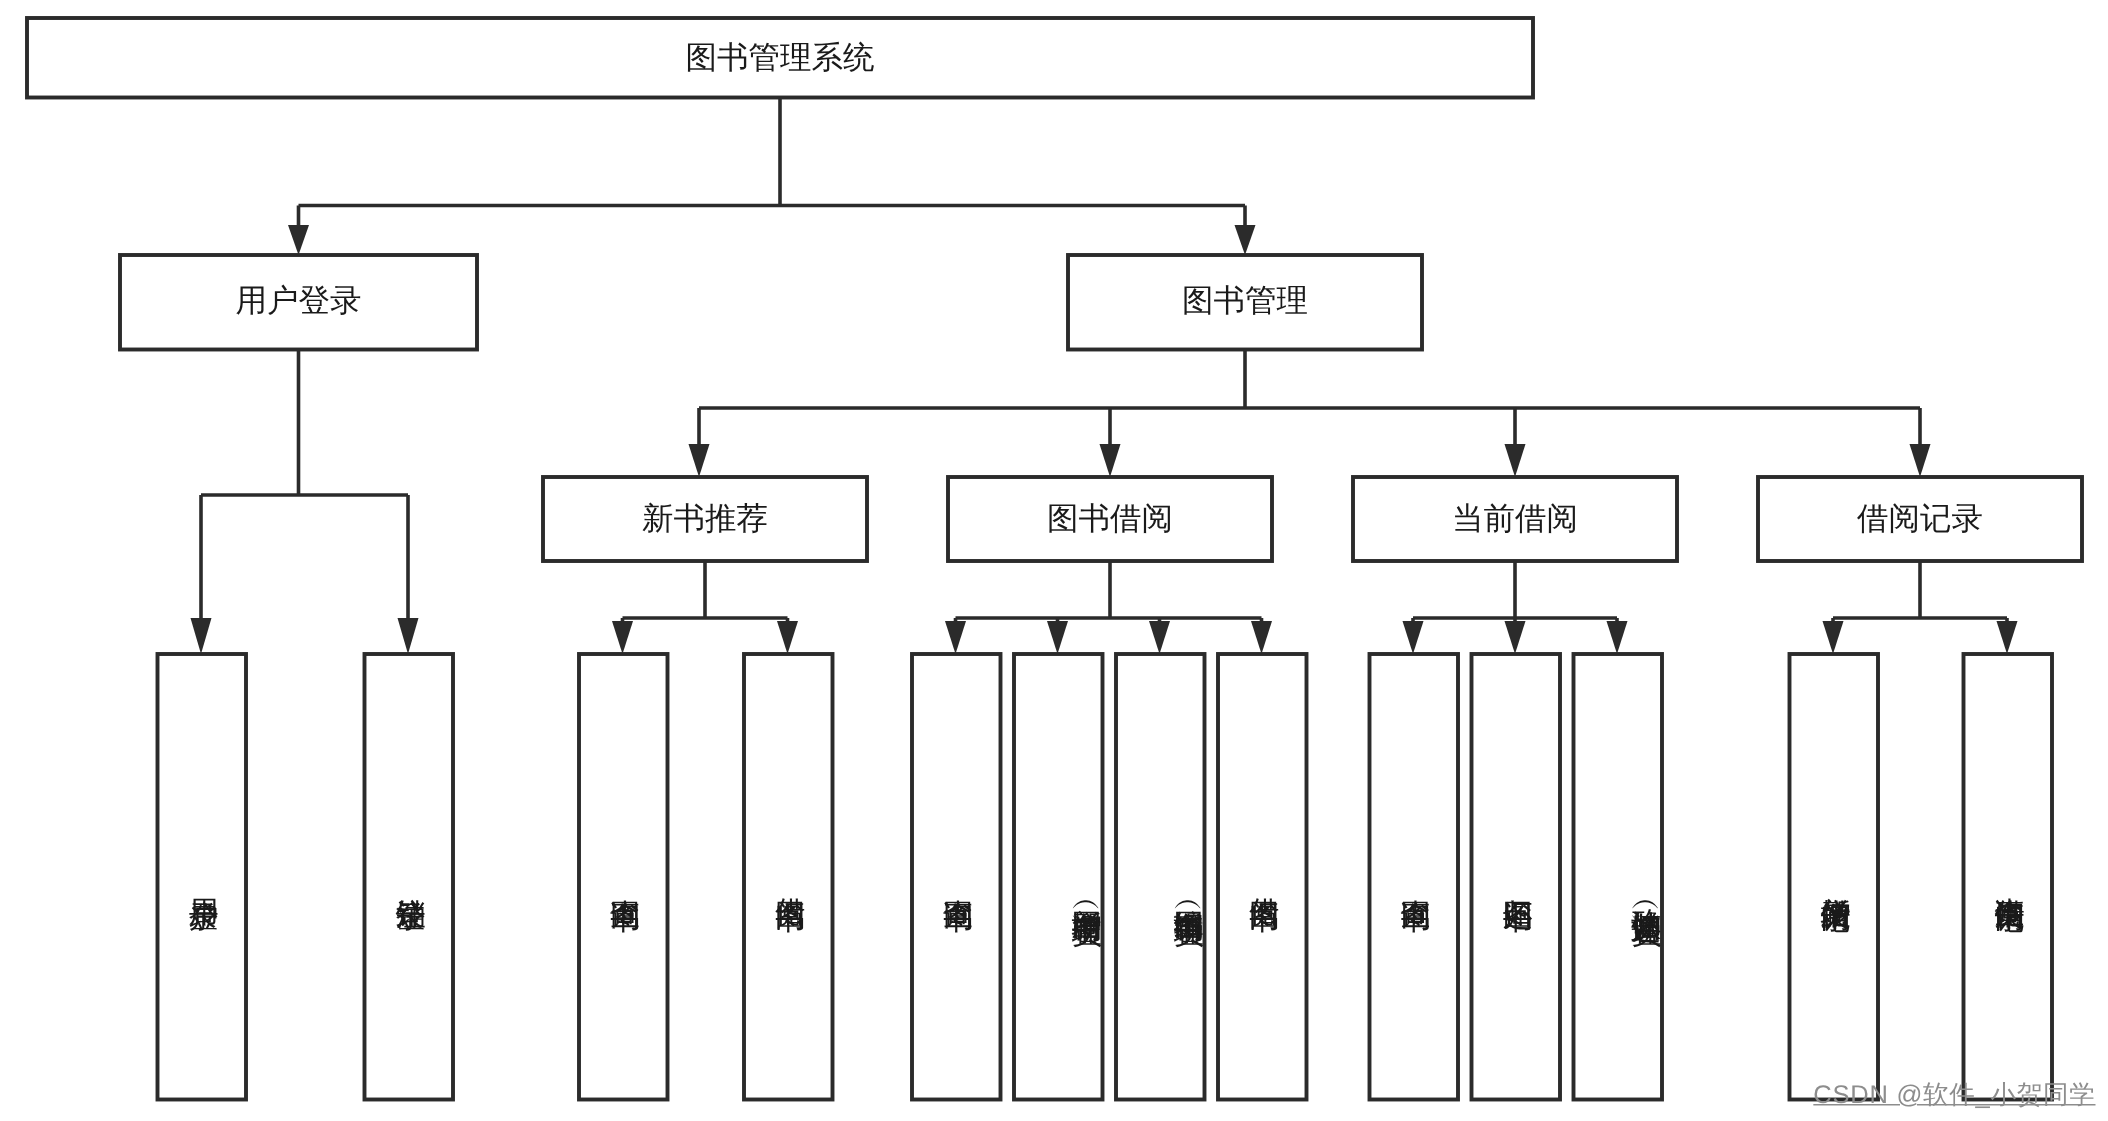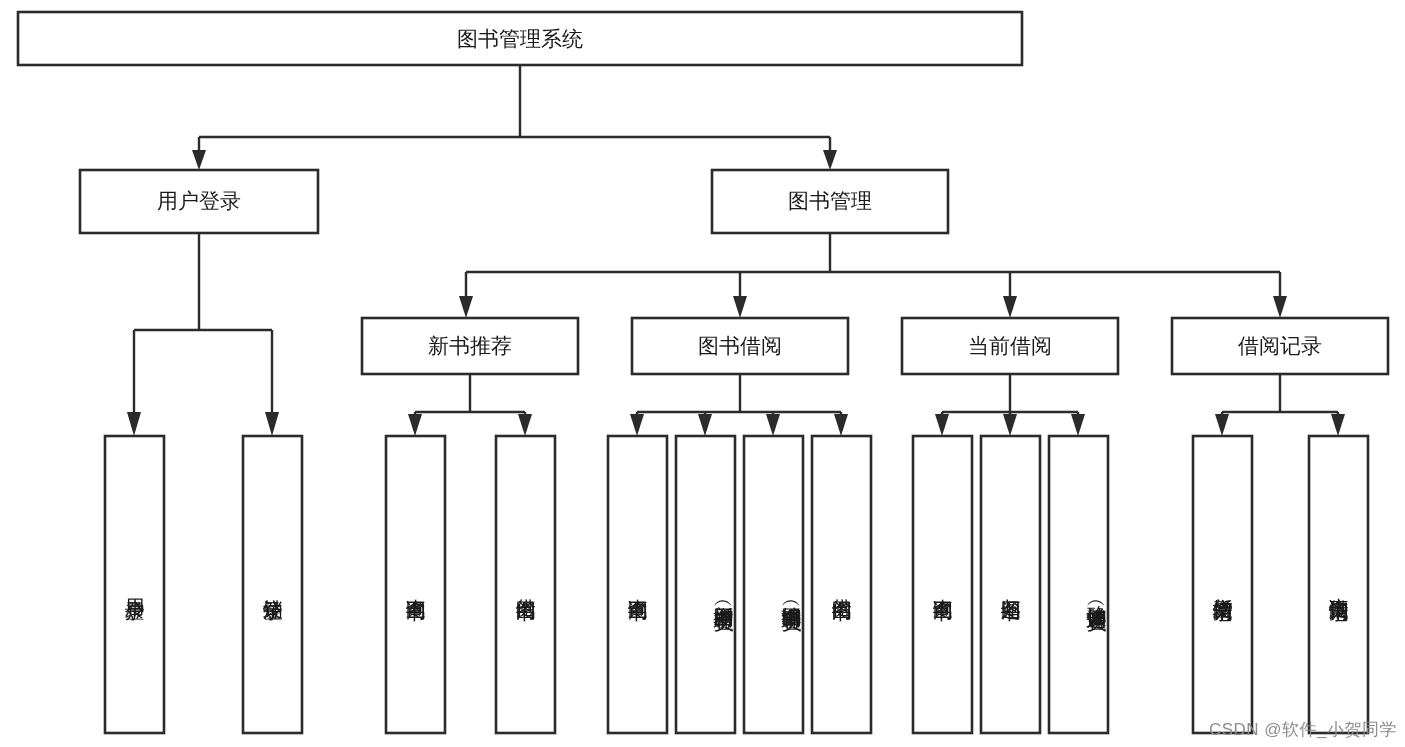--- a/index.html
+++ b/index.html
@@ -55,20 +55,21 @@
   }
   .watermark{
     position:absolute;
     right:8px;
     bottom:6px;
     font-family:"Liberation Sans","DejaVu Sans",sans-serif;
     font-size:17px;
     color:#8d8d8d;
     letter-spacing:0.5px;
     white-space:nowrap;
+    text-decoration:underline;
   }
 </style>
 </head>
 <body>
 
 <div id="diagram-root">
 
   <svg id="flow" width="1405" height="747" viewBox="0 0 1405 747">
     <defs>
       <marker id="arrow" viewBox="0 0 12 14" refX="6" refY="13" markerWidth="11" markerHeight="13" orient="auto-start-reverse" markerUnits="userSpaceOnUse">

